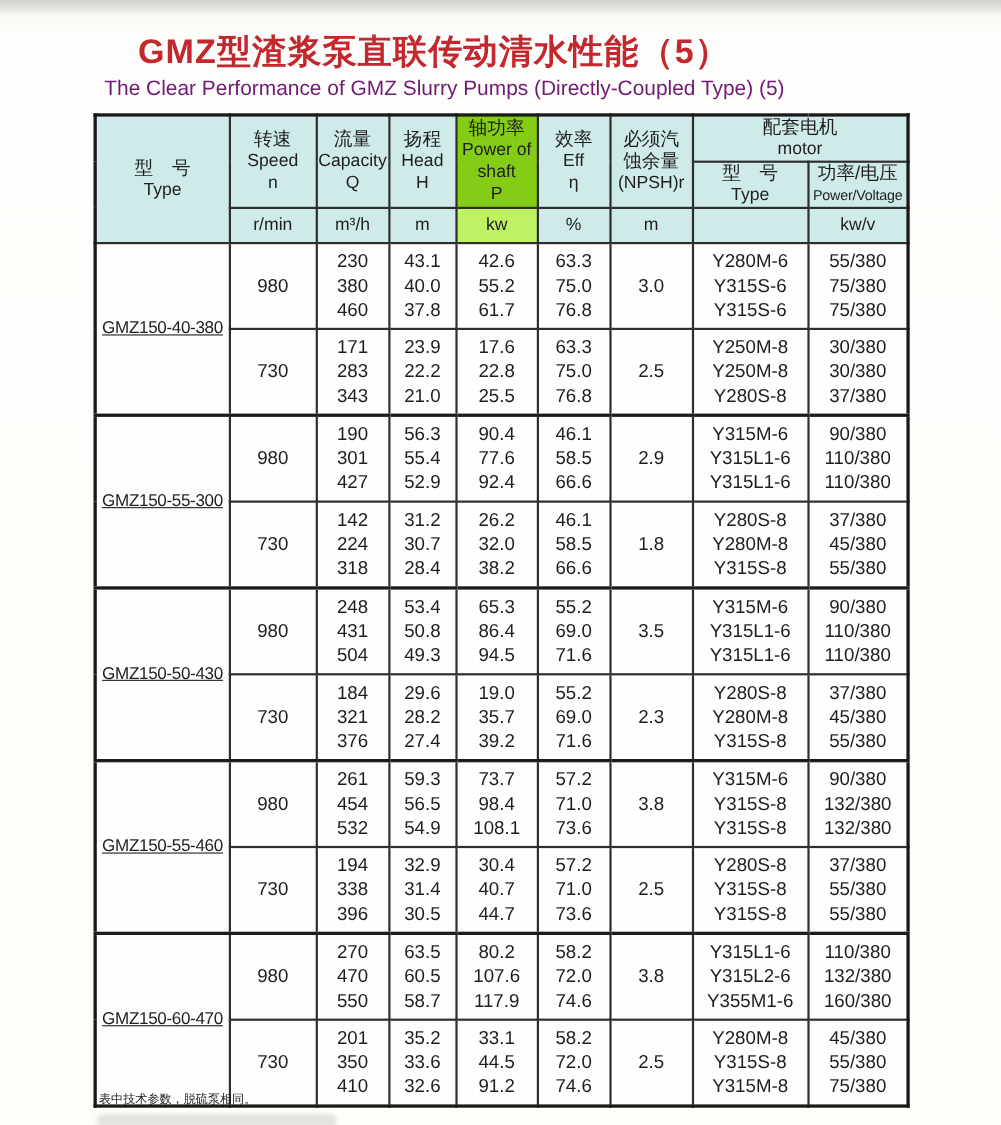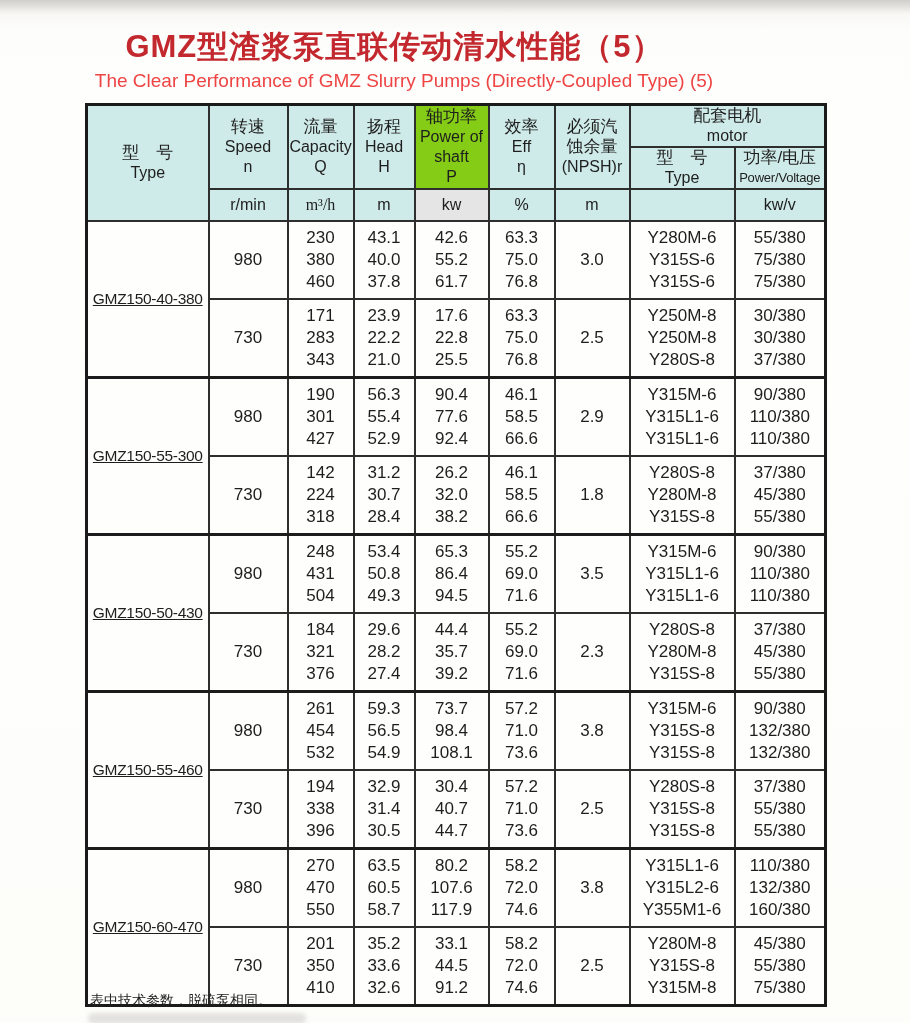--- a/index.html
+++ b/index.html
@@ -7,39 +7,39 @@
     width:910px;height:1023px;position:relative;overflow:hidden;
     background:linear-gradient(180deg,#edecea 0px,#f7f6f3 10px,#fdfdfb 30px,#fefefc 120px,#fdfdfa 100%);
     font-family:"Liberation Sans","DejaVu Sans",sans-serif;
     color:#1e1e1e;
   }
   .top-shade{position:absolute;left:0;top:0;width:910px;height:14px;
     background:linear-gradient(180deg,rgba(185,183,179,.55),rgba(185,183,179,0));}
   .page-title{position:absolute;left:0;top:26px;width:789px;text-align:center;
     font-size:31px;font-weight:bold;letter-spacing:1px;}
   .page-subtitle{position:absolute;left:0;top:70px;width:808px;text-align:center;
-    font-size:19px;color:#ef4444;}
+    font-size:19px;color:#701a75;}
   table.perf{
     position:absolute;left:85px;top:103px;width:739px;
     border-collapse:collapse;table-layout:fixed;
     background:#fdfdfb;border:3px solid #1a1a1a;
   }
   .perf th,.perf td{border:2px solid #2e2e2e;padding:0;text-align:center;vertical-align:middle;}
   .perf thead th{background:#cfebe9;font-weight:normal;font-size:16px;line-height:20px;}
   .perf thead tr.hdr-1 th{height:auto;}
   .perf thead th .hl{display:block;}
   .perf thead th .zh{font-size:17px;}
   .pv-en{font-size:13px;letter-spacing:-0.2px;}
   .units-row th{height:30px;font-size:16px;}
   .perf tbody td{height:76px;font-size:17px;background:#fefefc;}
   .perf tbody td.model{font-size:15.5px;letter-spacing:-0.3px;text-decoration:underline;}
   .perf tbody td .ln{display:block;line-height:22px;}
   .perf tbody tr.sec-top td{border-top:3px solid #1c1c1c;}
   .hdr-type{height:120px;}
-  .foot-note{position:absolute;left:90px;top:992px;font-size:14px;color:#222;}
+  .foot-note{position:absolute;left:90px;top:992px;font-size:11px;color:#222;}
   .bottom-smudge{position:absolute;left:88px;top:1013px;width:218px;height:11px;
     background:#c9c7c3;opacity:.5;border-radius:5px;filter:blur(2px);}
 </style>
 </head>
 <body>
 
 <div class="top-shade"></div>
 
 <div class="page-title" style="color: rgb(194, 40, 45);">GMZ型渣浆泵直联传动清水性能（5）</div>
 <div class="page-subtitle">The Clear Performance of GMZ Slurry Pumps (Directly-Coupled Type) (5)</div>
@@ -103,23 +103,23 @@
         <span class="hl zh">型　号</span>
         <span class="hl">Type</span>
       </th>
       <th style="background: rgb(207, 235, 233);">
         <span class="hl zh">功率/电压</span>
         <span class="hl pv-en">Power/Voltage</span>
       </th>
     </tr>
     <tr class="units-row">
       <th style="background: rgb(207, 235, 233);">r/min</th>
-      <th style="background: rgb(207, 235, 233); font-family: Liberation Serif, serif;">m³/h</th>
+      <th style="background: rgb(207, 235, 233);">m³/h</th>
       <th style="background: rgb(207, 235, 233);">m</th>
-      <th style="background: #e5e5e5;">kw</th>
+      <th style="background: #bef264;">kw</th>
       <th style="background: rgb(207, 235, 233);">%</th>
       <th style="background: rgb(207, 235, 233);">m</th>
       <th style="background: rgb(207, 235, 233);"></th>
       <th style="background: rgb(207, 235, 233); margin-left: 48px;">kw/v</th>
     </tr>
   </thead>
   <tbody>
       <tr>
         <td rowspan="2" class="model">
           <span class="ln">GMZ150-40-380</span>
@@ -327,21 +327,21 @@
           <span class="ln">184</span>
           <span class="ln">321</span>
           <span class="ln">376</span>
         </td>
         <td>
           <span class="ln">29.6</span>
           <span class="ln">28.2</span>
           <span class="ln">27.4</span>
         </td>
         <td>
-          <span class="ln">44.4</span>
+          <span class="ln">19.0</span>
           <span class="ln">35.7</span>
           <span class="ln">39.2</span>
         </td>
         <td>
           <span class="ln">55.2</span>
           <span class="ln">69.0</span>
           <span class="ln">71.6</span>
         </td>
         <td>
           <span class="ln">2.3</span>

